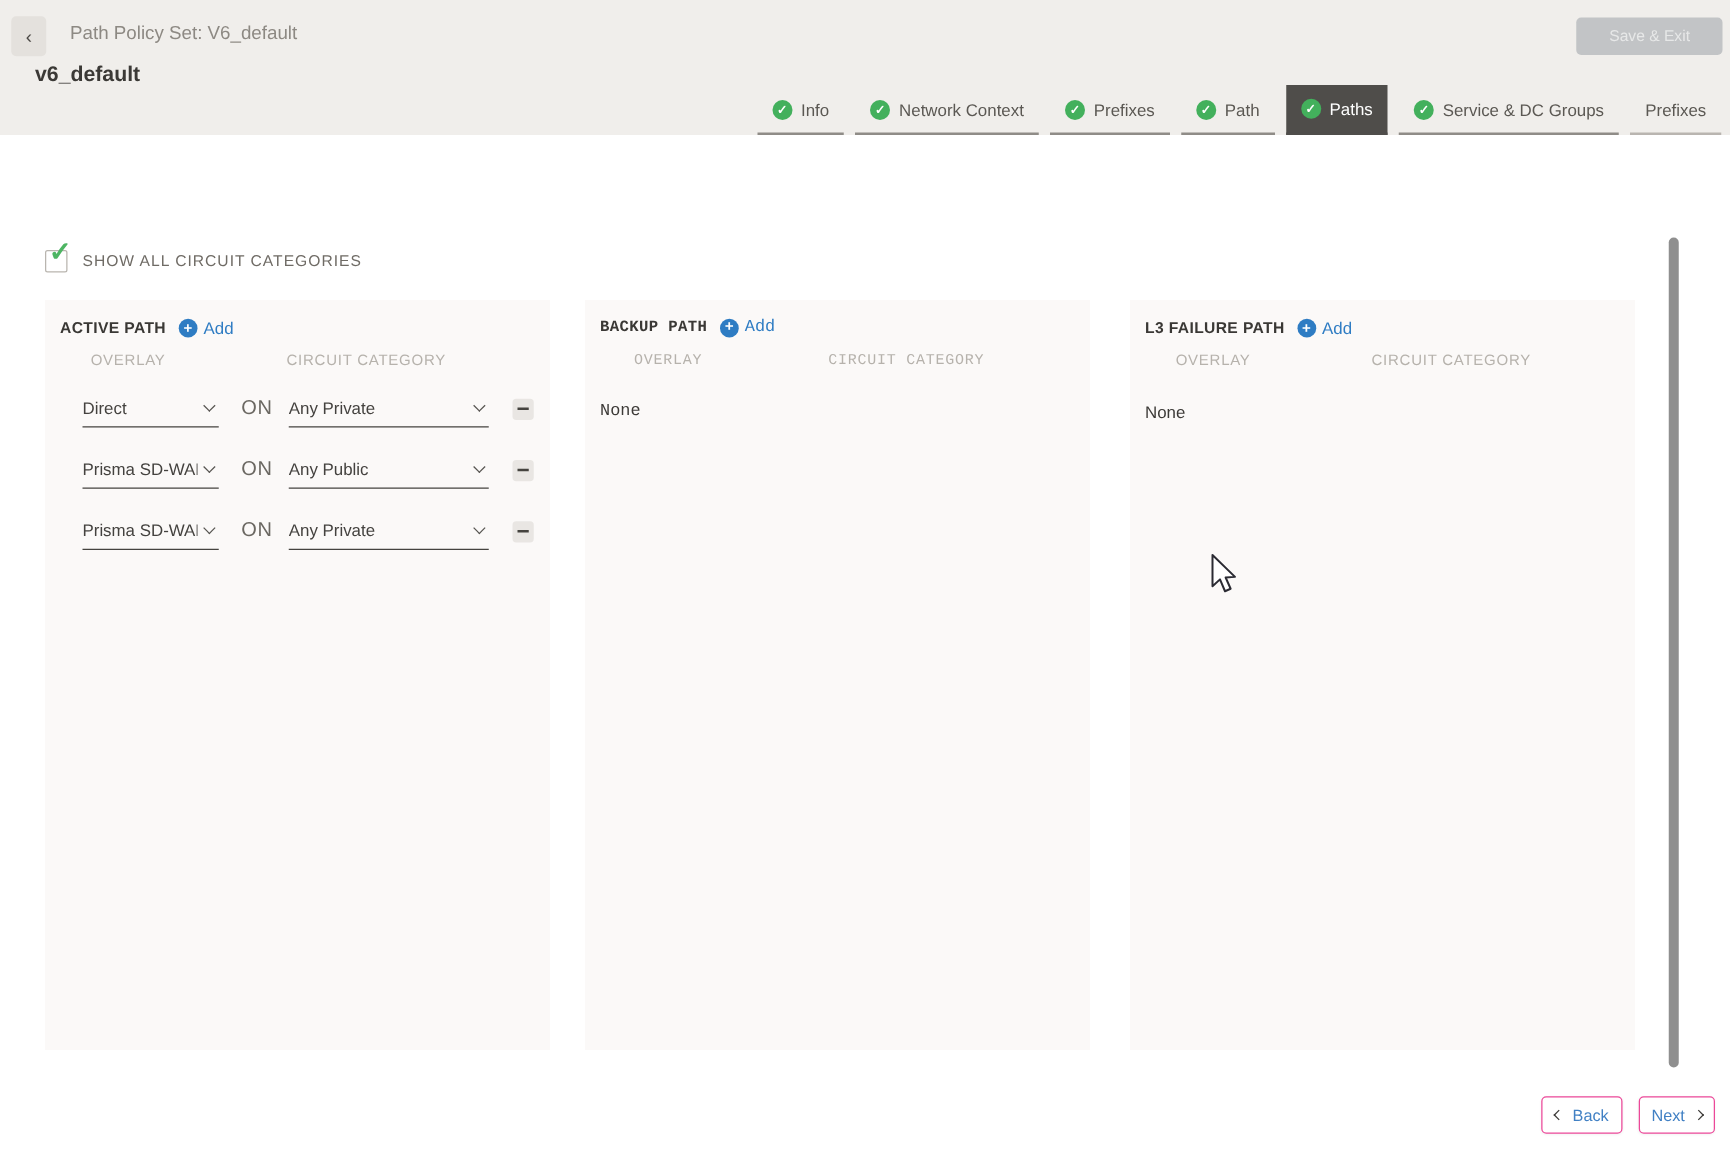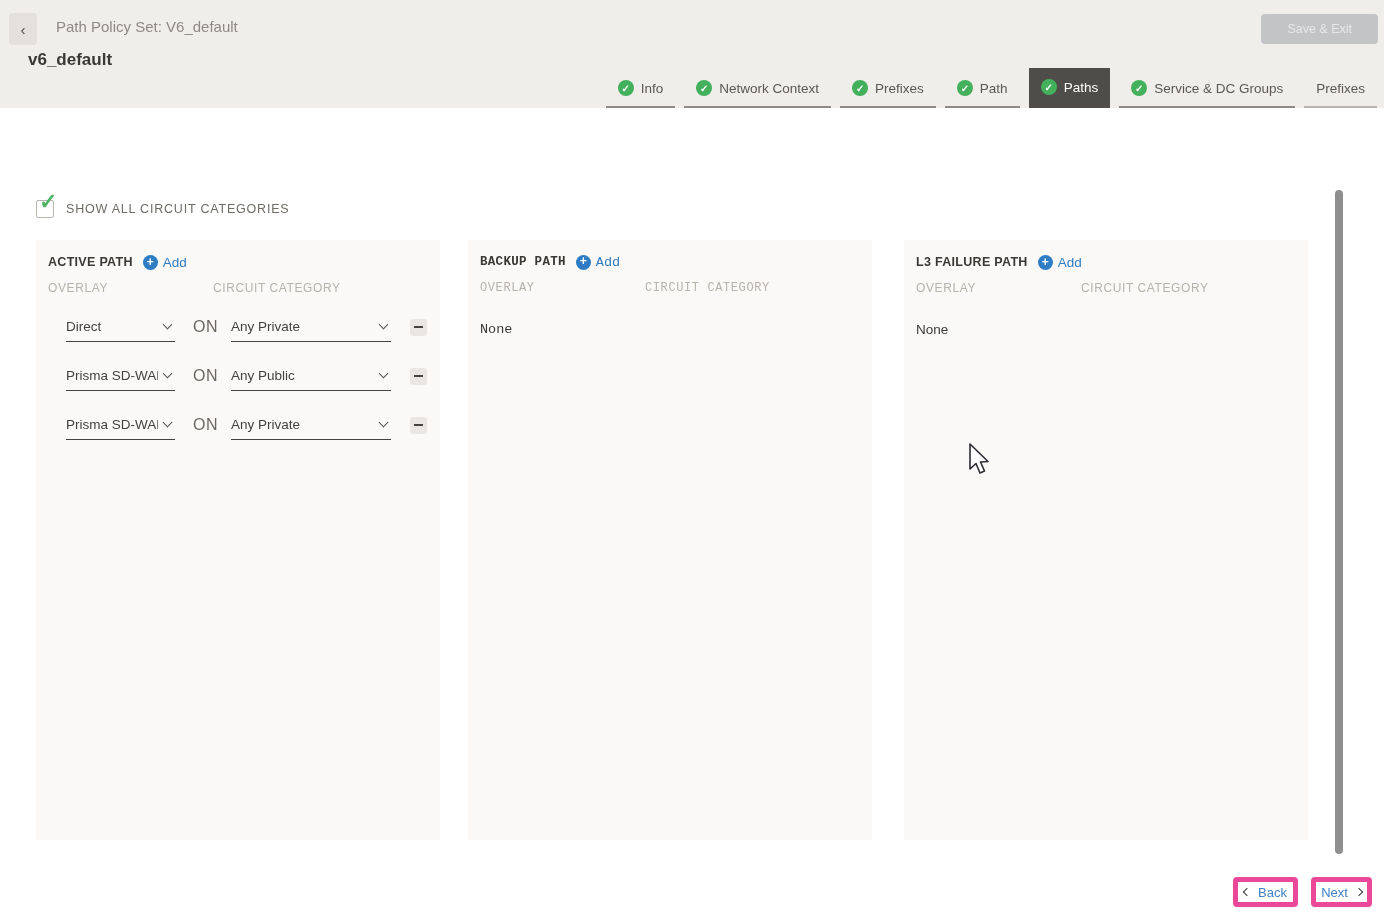--- a/index.html
+++ b/index.html
@@ -89,21 +89,21 @@
     width:15px; height:15px; border-radius:50%; background:#2e7cc3;
     color:#fff; font-size:12px; font-weight:bold; line-height:1;
     display:inline-flex; align-items:center; justify-content:center;
   }
   .add-text { font-size:13.5px; color:#2e7cc3; }
 
   .col-labels, .path-row {
     display:grid; grid-template-columns:127px 26px 160px 17px;
     column-gap:0; align-items:center;
   }
-  .col-labels { margin-top:8px; height:16px; }
+  .col-labels { margin-top:8px; height:16px;text-align:center; }
   .col-labels .c2 { grid-column:3; }
   .col-label { font-size:12px; letter-spacing:.6px; color:#b6b2ac; }
   .col-labels > :nth-child(1), .path-row > :nth-child(1) { margin-right:18px; }
   .col-labels, .path-row { grid-template-columns:127px 26px 12px 160px 19px 17px; }
   .col-labels .c2 { grid-column:4; }
 
   .rows { margin-top:16px; }
   .path-row { height:30px; margin-bottom:19px;margin-left:18px; }
   .select {
     grid-column:1; height:30px; border-bottom:1.5px solid #45433f;
@@ -130,21 +130,21 @@
 
   
   .scrollbar-thumb {
     position:absolute; left:1335px; top:190px; width:8px; height:664px;
     background:#8f8f8f; border-radius:4px;
   }
 
   
   .footer-btn {
     position:absolute; top:877px; height:30px;
-    background:#ffffff; border:5px solid #ec4899; border-radius:4px;
+    background:#ffffff; border:1px solid #ec4899; border-radius:4px;
     box-shadow:0 1px 2px rgba(0,0,0,.05);
     display:flex; align-items:center; justify-content:center; gap:8px;
     font-size:13px; color:#4180c4; cursor:pointer;
   }
   .back-footer { left:1233px; width:65px; }
   .next-footer { left:1311px; width:61px; }
   .chev-left, .chev-right {
     width:6px; height:6px;
     border-right:1.6px solid #3b3936; border-bottom:1.6px solid #3b3936;
   }

